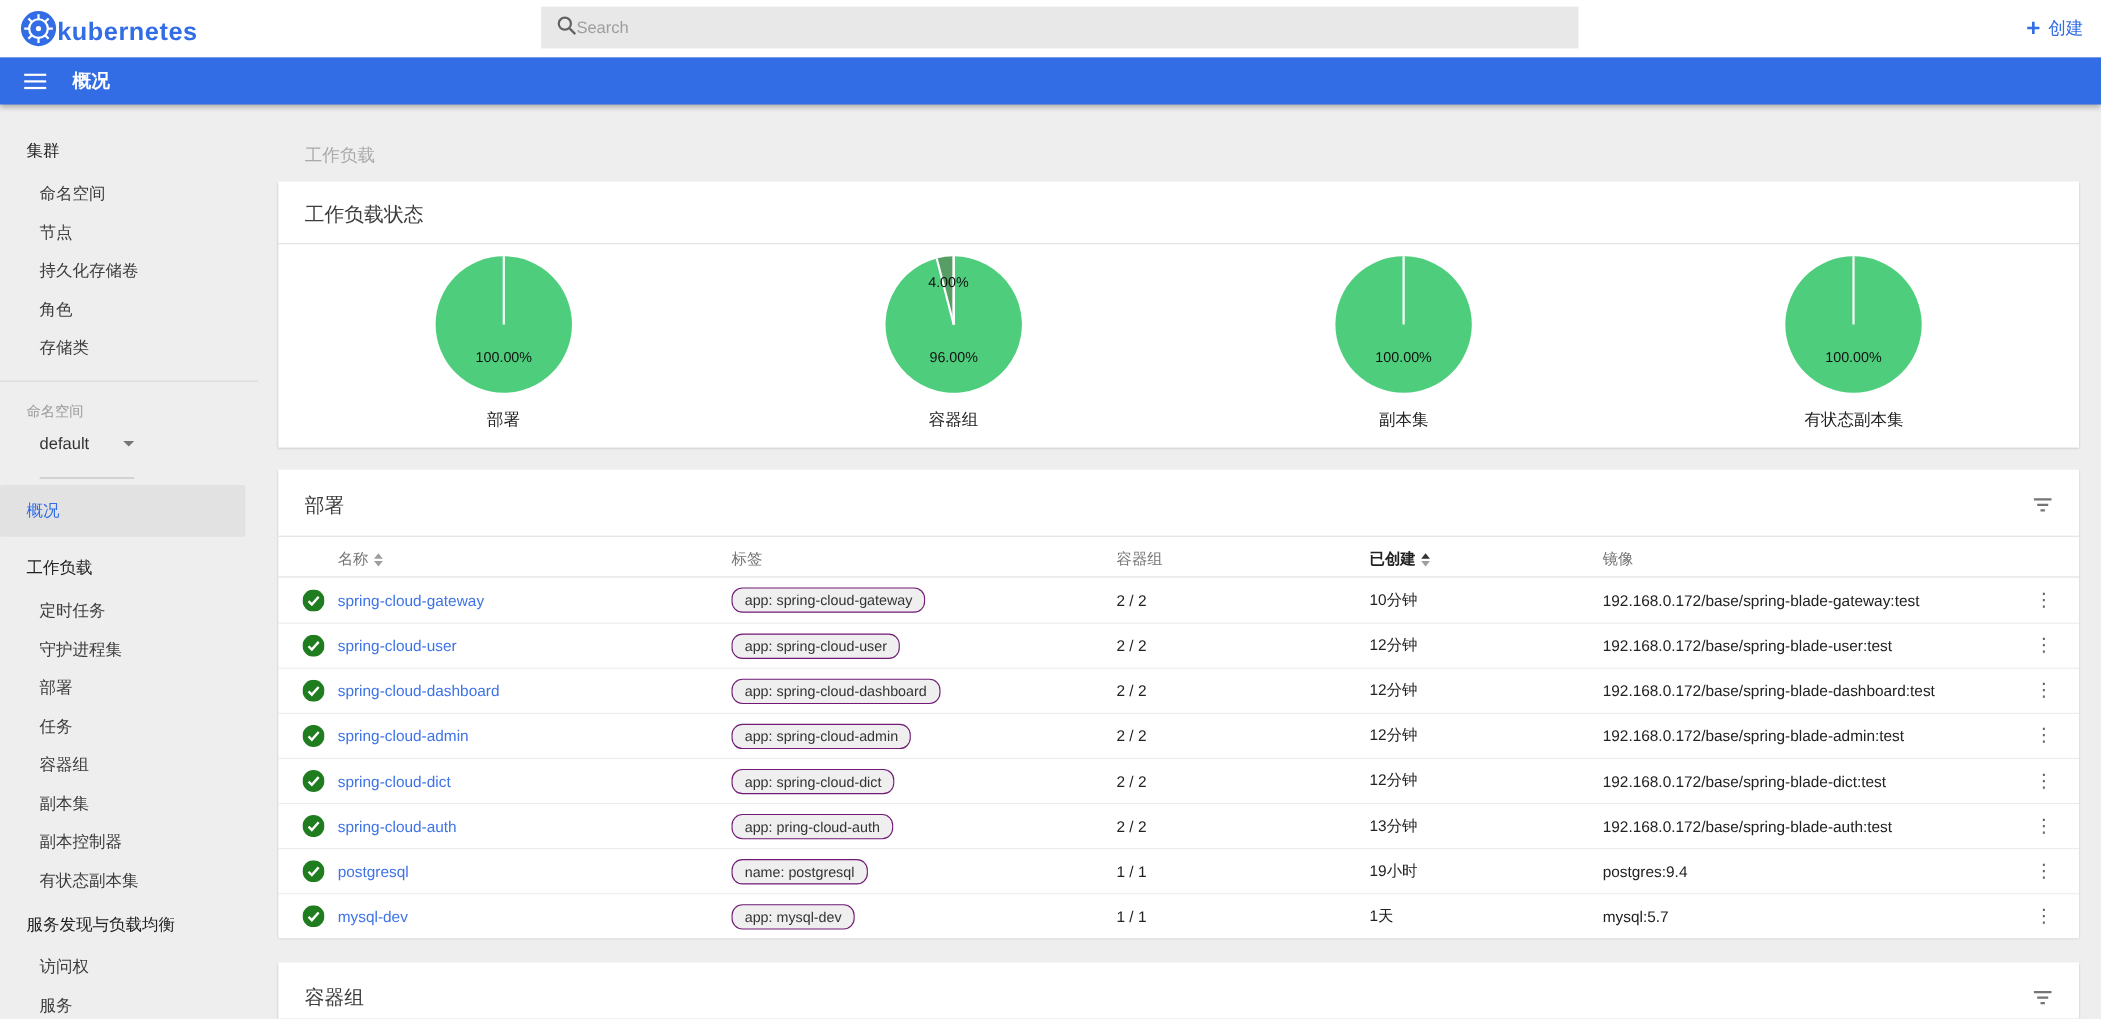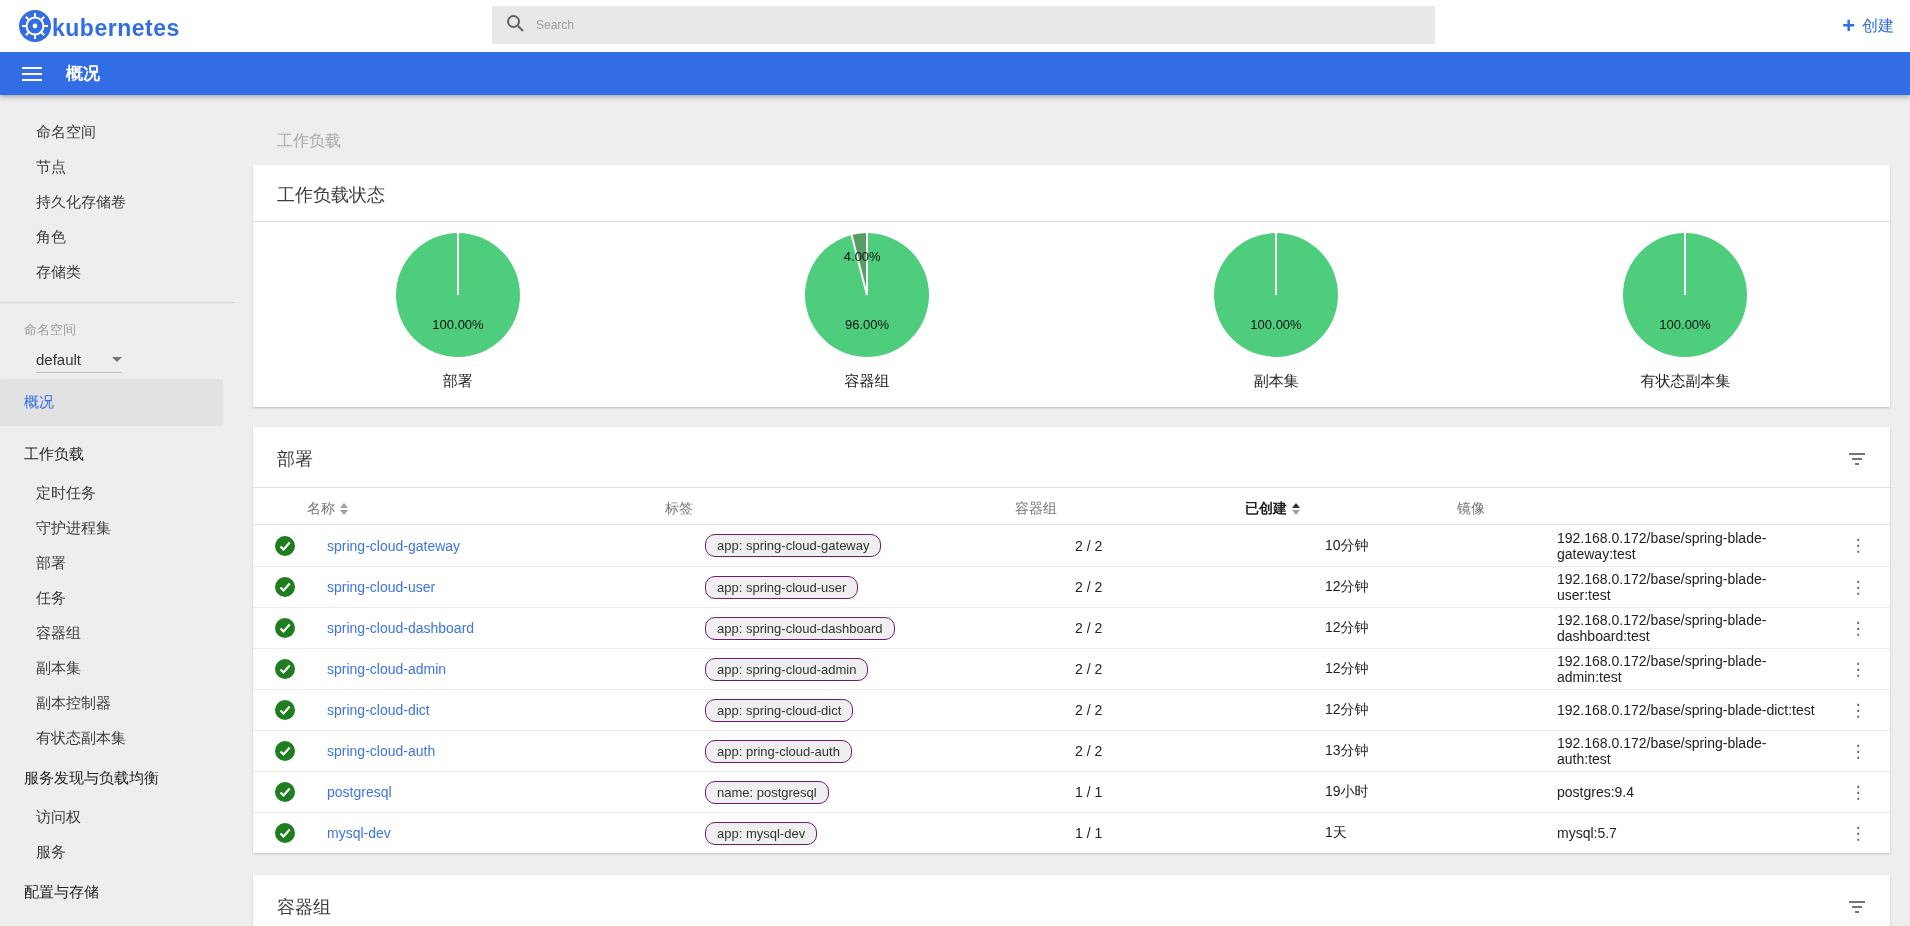--- a/index.html
+++ b/index.html
@@ -6,21 +6,21 @@
   html,body { width:1910px; height:926px; overflow:hidden;
     font-family:"Liberation Sans","DejaVu Sans",sans-serif; background:#eeeeee; }
 
   
   .topbar { position:relative; height:52px; background:#ffffff; z-index:10; }
   .brand { position:absolute; left:18px; top:9px; display:flex; align-items:center; }
   .brand-text { color:#326de6; font-size:23px; font-weight:bold; letter-spacing:.5px; }
   .searchbox { position:absolute; left:492px; top:6px; width:943px; height:38px;
     background:#e8e8e8; display:flex; align-items:center; padding:0 14px; }
   .searchbox input { flex:1; border:none; outline:none; background:transparent;
-    font-size:12px; color:#333; margin-left:12px; font-family:inherit; }
+    font-size:15px; color:#333; font-family:inherit; }
   .searchbox input::placeholder { color:#9e9e9e; }
   .create-btn { position:absolute; right:16px; top:0; height:52px; display:flex;
     align-items:center; gap:7px; color:#326de6; font-size:16px; cursor:pointer; }
   .create-plus { font-size:22px; font-weight:bold; line-height:1; }
 
   
   .bluebar { position:relative; height:43px; background:#326de6; display:flex;
     align-items:center; box-shadow:0 2px 5px rgba(0,0,0,.3); z-index:9; }
   .hamburger { margin-left:22px; width:20px; cursor:pointer; }
   .hamburger div { height:2px; background:#fff; margin:4px 0; }
@@ -29,21 +29,21 @@
   
   .shell { display:flex; height:831px; }
   .sidebar { width:235px; flex:none; padding-top:20px; }
   .nav-header { padding:13px 24px 12px; font-size:15px; color:#212121; }
   .nav-item { padding:8px 24px 8px 36px; font-size:15px; color:#3c3c3c; cursor:pointer; }
   .nav-item.top-level { padding:14px 24px; margin:6px 12px 6px 0; border-radius:2px; }
   .nav-item.active { background:#e2e2e2; color:#326de6; }
   .nav-divider { border-top:1px solid #d6d6d6; margin-top:12px; }
   .ns-label { margin:18px 0 0 24px; font-size:13px; color:#9a9a9a; }
   .ns-select { margin:12px 0 2px 36px; width:86px; display:flex; align-items:center;
-    justify-content:space-between; border-bottom:1px solid #bdbdbd; padding-bottom:4px;
+    justify-content:space-between; border-bottom:1px solid #bdbdbd; padding-bottom:22px;
     font-size:15px; color:#333; cursor:pointer; }
   .ns-caret { width:0; height:0; border-left:5px solid transparent;
     border-right:5px solid transparent; border-top:5px solid #757575; }
 
   .content { flex:1; padding:0 20px 0 18px; overflow:hidden; }
   .breadcrumb { margin:36px 0 0 24px; font-size:16px; color:#aaaaaa; }
 
   .card { background:#fff; box-shadow:0 1px 2px rgba(0,0,0,.2); }
   .card1 { margin-top:13px; }
   .card-title { font-size:18px; color:#3c3c3c; }
@@ -66,21 +66,21 @@
   .th.active-sort { color:#212121; font-weight:bold; }
   .sort-arrows { display:flex; flex-direction:column; gap:2px; }
   .tri-up { width:0; height:0; border-left:4px solid transparent;
     border-right:4px solid transparent; border-bottom:5px solid #9e9e9e; }
   .tri-down { width:0; height:0; border-left:4px solid transparent;
     border-right:4px solid transparent; border-top:5px solid #9e9e9e; }
   .active-sort .tri-up { border-bottom-color:#333; }
 
   .tbl-row { display:grid; grid-template-columns:44px 358px 350px 230px 212px 1fr 44px;
     padding:0 10px; height:41px; align-items:center; border-top:1px solid #ebebeb;
-    font-size:14px; color:#222;gap:20px; }
+    font-size:14px; color:#222; }
   .tbl-row:first-child { border-top:none; }
   .cell-icon { display:flex; justify-content:center; align-items:center; }
   .row-link { color:#3e73e8; cursor:pointer; }
   .chip { display:inline-block; background:#efefef; border:1px solid #701a75;
     border-radius:10px; padding:3px 11px; font-size:13px; color:#333; }
   .kebab { text-align:center; color:#616161; font-size:17px; cursor:pointer; }
 
   .card3 { margin-top:22px; height:120px; }
 </style>
 </head>
@@ -128,20 +128,21 @@
       <div></div>
       <div></div>
   </div>
   <span class="bluebar-title">概况</span>
 </div>
 
 <div class="shell">
 
   <div class="sidebar">
     <div id="nav-top">
+        <div class="nav-header">集群</div>
         <div class="nav-item">命名空间</div>
         <div class="nav-item">节点</div>
         <div class="nav-item">持久化存储卷</div>
         <div class="nav-item">角色</div>
         <div class="nav-item">存储类</div>
       </div>
     <div class="nav-divider"></div>
     <div class="ns-label">命名空间</div>
     <div class="ns-select">
       <span>default</span>

